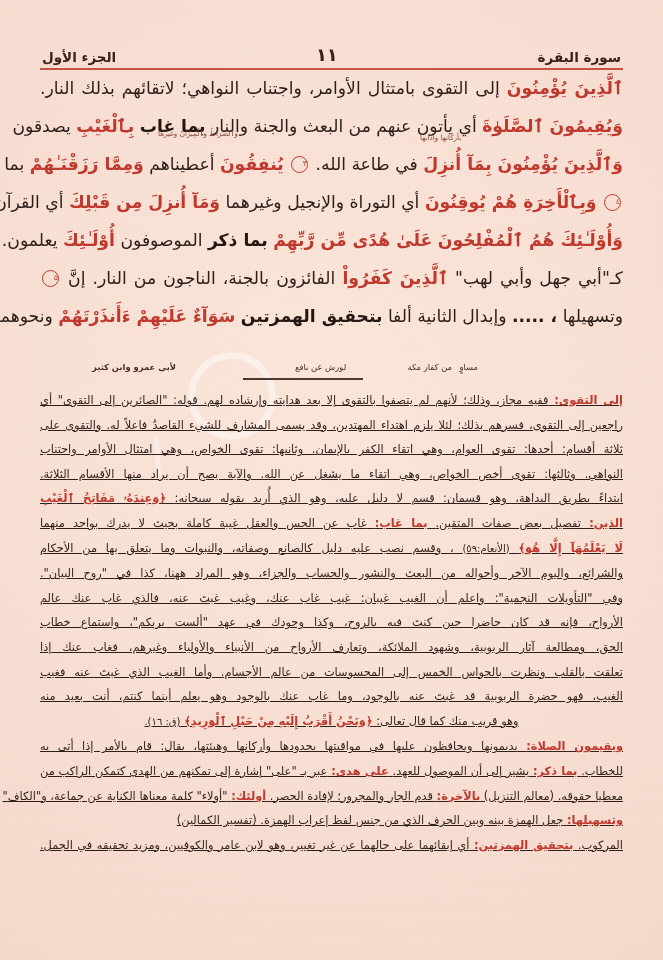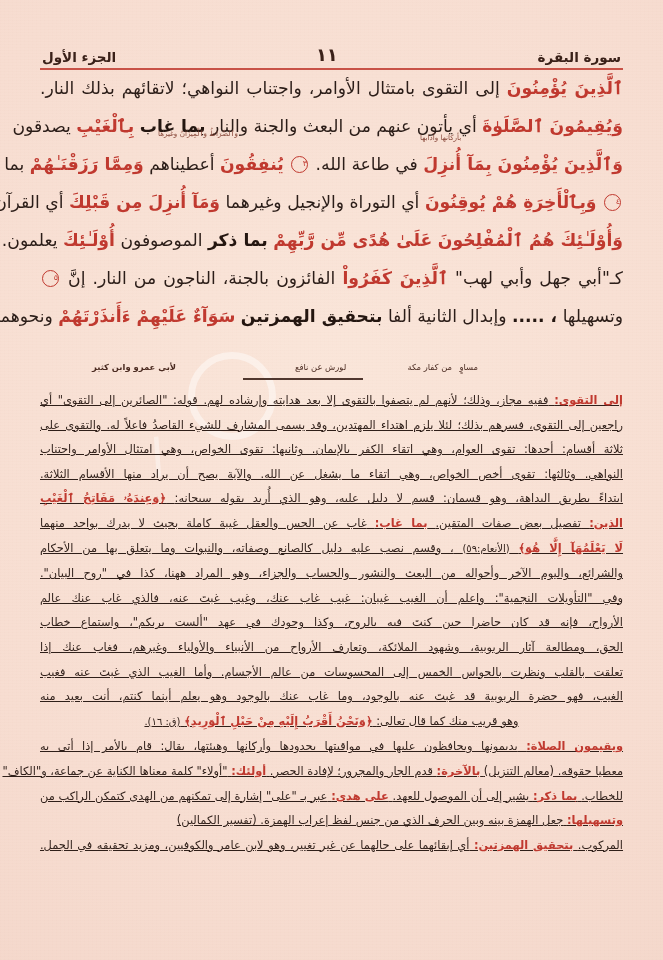--- a/index.html
+++ b/index.html
@@ -352,35 +352,35 @@
       <span class="qq">﴿وَنَحْنُ أَقْرَبُ إِلَيْهِ مِنْ حَبْلِ ٱلْوَرِيدِ﴾</span>
       <span class="ref">(ق: ١٦).</span>
     </span>
 
     <span class="ln">
       <span class="key">ويقيمون الصلاة:</span>
       <span>يديمونها ويحافظون عليها في مواقيتها بحدودها وأركانها وهيئتها، يقال: قام بالأمر إذا أتى به</span>
     </span>
 
     <span class="ln">
+      <span>للخطاب.</span>
+      <span class="key">بما ذكر:</span>
+      <span>يشير إلى أن الموصول للعهد.</span>
+      <span class="key">على هدى:</span>
+      <span>عبر بـ "على" إشارة إلى تمكنهم من الهدى كتمكن الراكب من</span>
+    </span>
+
+    <span class="ln">
       <span>معطيا حقوقه. (معالم التنزيل)</span>
       <span class="key">بالآخرة:</span>
       <span>قدم الجار والمجرور؛ لإفادة الحصر.</span>
       <span class="key">أولئك:</span>
       <span>"أولاء" كلمة معناها الكناية عن جماعة، و"الكاف"</span>
     </span>
 
-    <span class="ln">
-      <span>للخطاب.</span>
-      <span class="key">بما ذكر:</span>
-      <span>يشير إلى أن الموصول للعهد.</span>
-      <span class="key">على هدى:</span>
-      <span>عبر بـ "على" إشارة إلى تمكنهم من الهدى كتمكن الراكب من</span>
-    </span>
-
     <span class="ln last">
       <span class="key">وتسهيلها:</span>
       <span>جعل الهمزة بينه وبين الحرف الذي من جنس لفظ إعراب الهمزة. (تفسير الكمالين)</span>
     </span>
 
     <span class="ln">
       <span>المركوب.</span>
       <span class="key">بتحقيق الهمزتين:</span>
       <span>أي إبقائهما على حالهما عن غير تغيير، وهو لابن عامر والكوفيين، ومزيد تحقيقه في الجمل.</span>
     </span>

